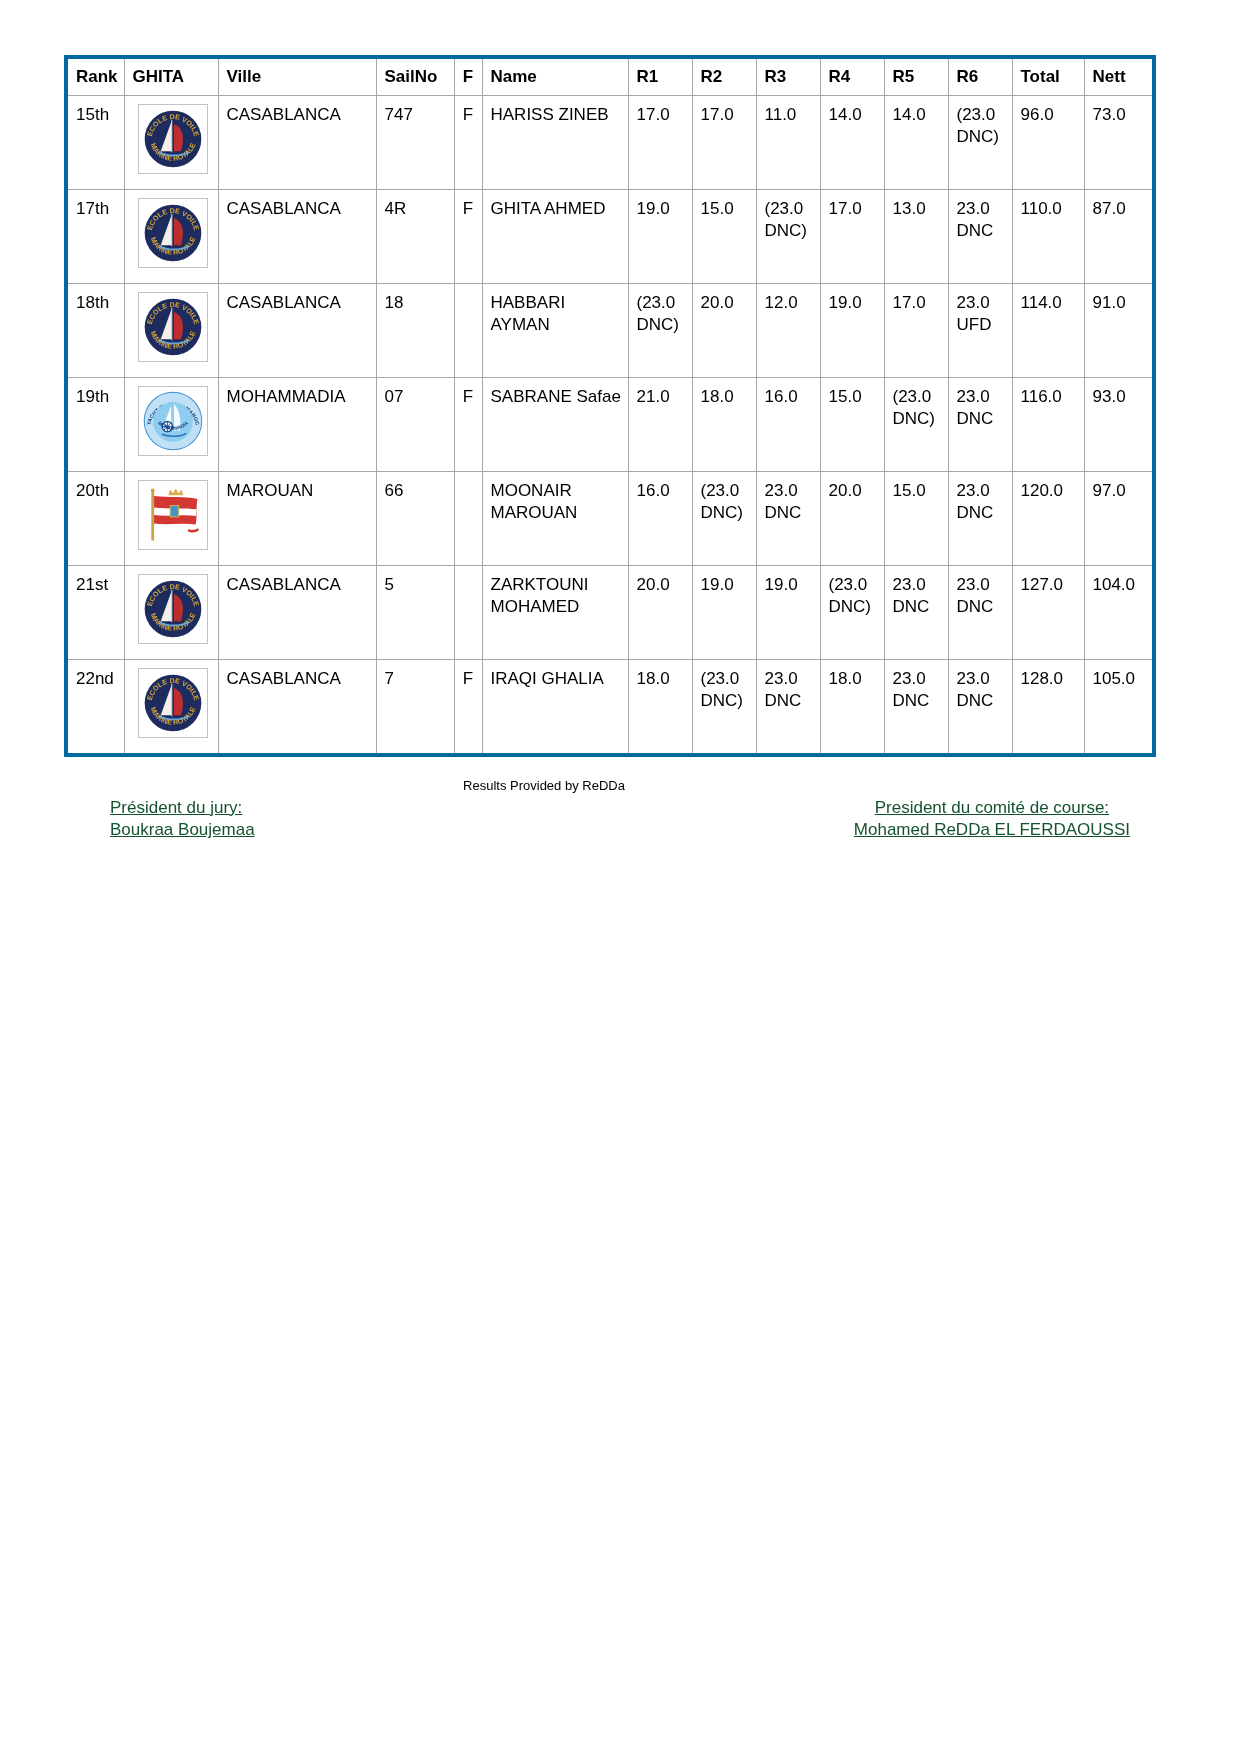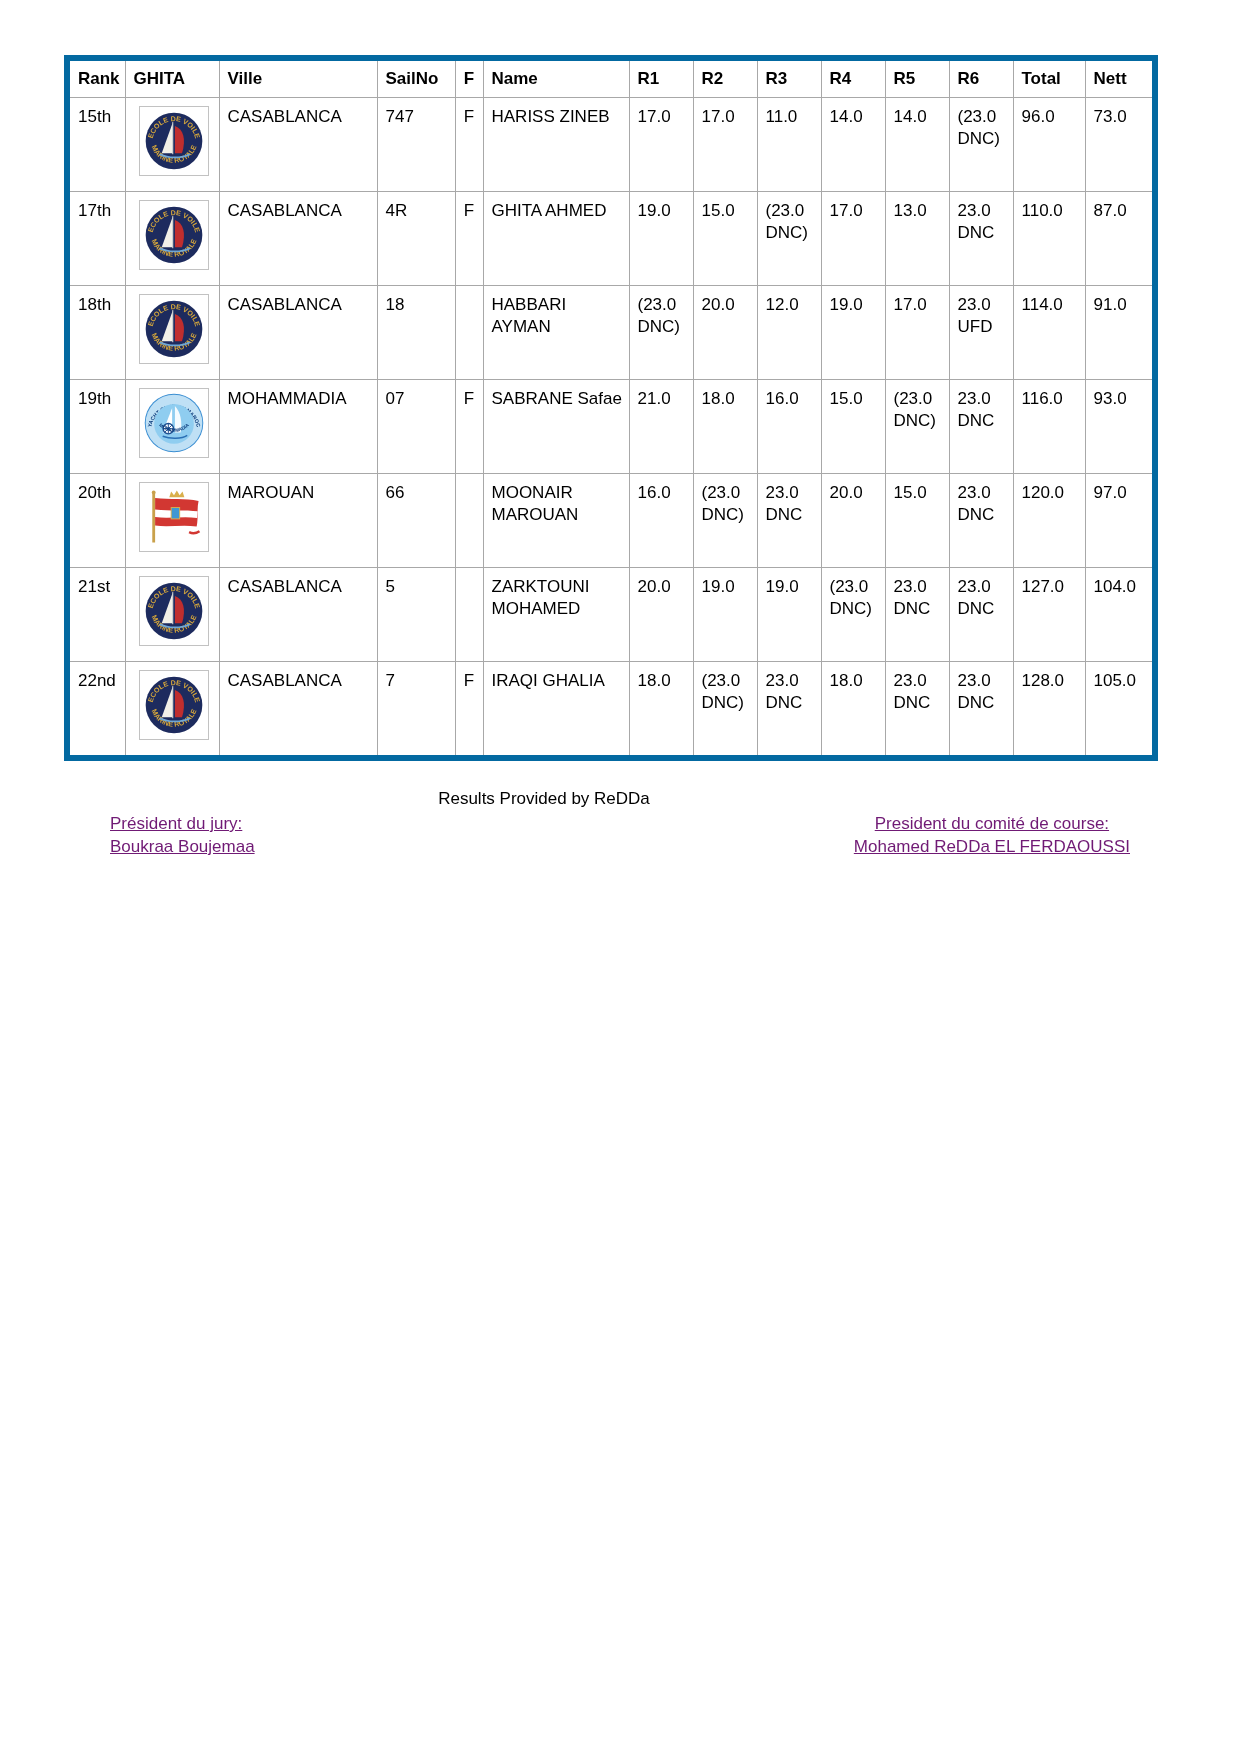--- a/index.html
+++ b/index.html
@@ -14,21 +14,21 @@
     color: #000000;
     position: relative;
   }
   .page {
     padding: 55px 0 0 64px;
   }
   table.results {
     border-collapse: collapse;
     table-layout: fixed;
     width: 1088px;
-    border: 6px solid #0369a1;
+    border: 4px solid #0369a1;
   }
   table.results th,
   table.results td {
     border: 1px solid #a8a8a8;
     font-size: 17px;
     overflow: hidden;
   }
   table.results th {
     text-align: left;
     font-weight: bold;
@@ -62,36 +62,36 @@
     box-sizing: border-box;
   }
   .logo-box svg {
     width: 68px;
     height: 68px;
     display: block;
   }
   .provided {
     width: 960px;
     text-align: center;
-    margin-top: 27px;
-    font-size: 17px;
+    margin-top: 20px;
+    font-size: 13px;
     line-height: 1.35;
   }
   .sigs {
     width: 1020px;
     margin-left: 46px;
     margin-top: 2px;
     display: flex;
     justify-content: space-between;
     font-size: 17px;
     line-height: 1.35;
   }
   .sig-right { text-align: center; }
   .sigs a {
-    color: #701a75;
+    color: #14532d;
     text-decoration: underline;
   }
   .svg-defs {
     position: absolute;
     width: 0;
     height: 0;
     overflow: hidden;
   }
 </style>
 </head>

